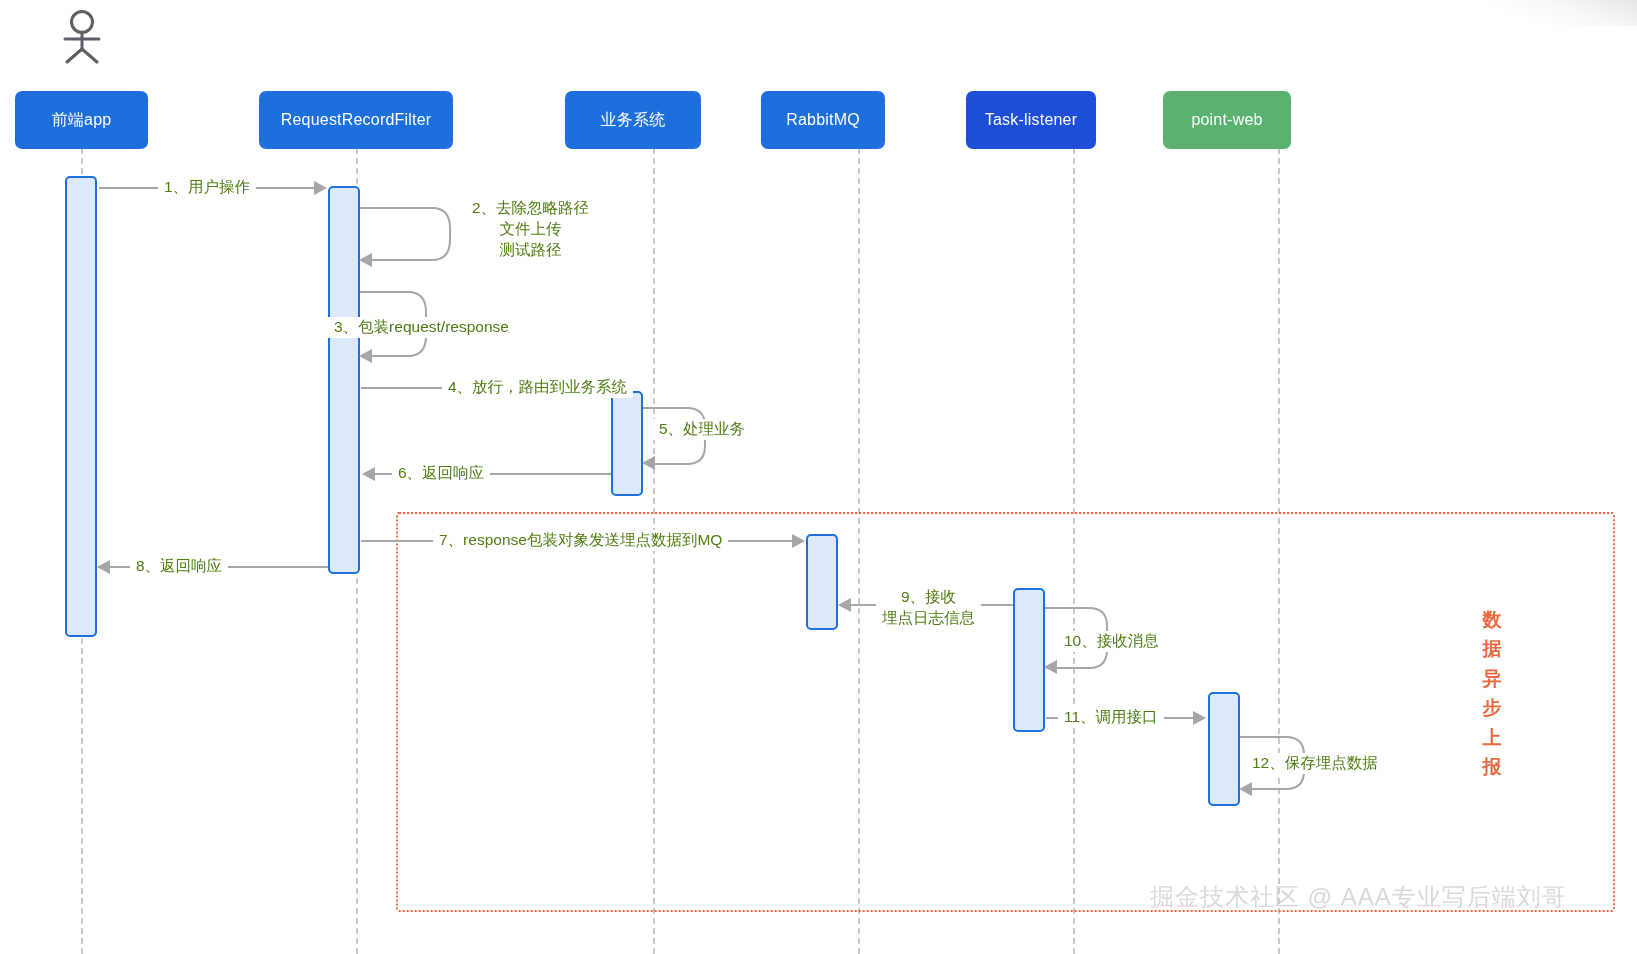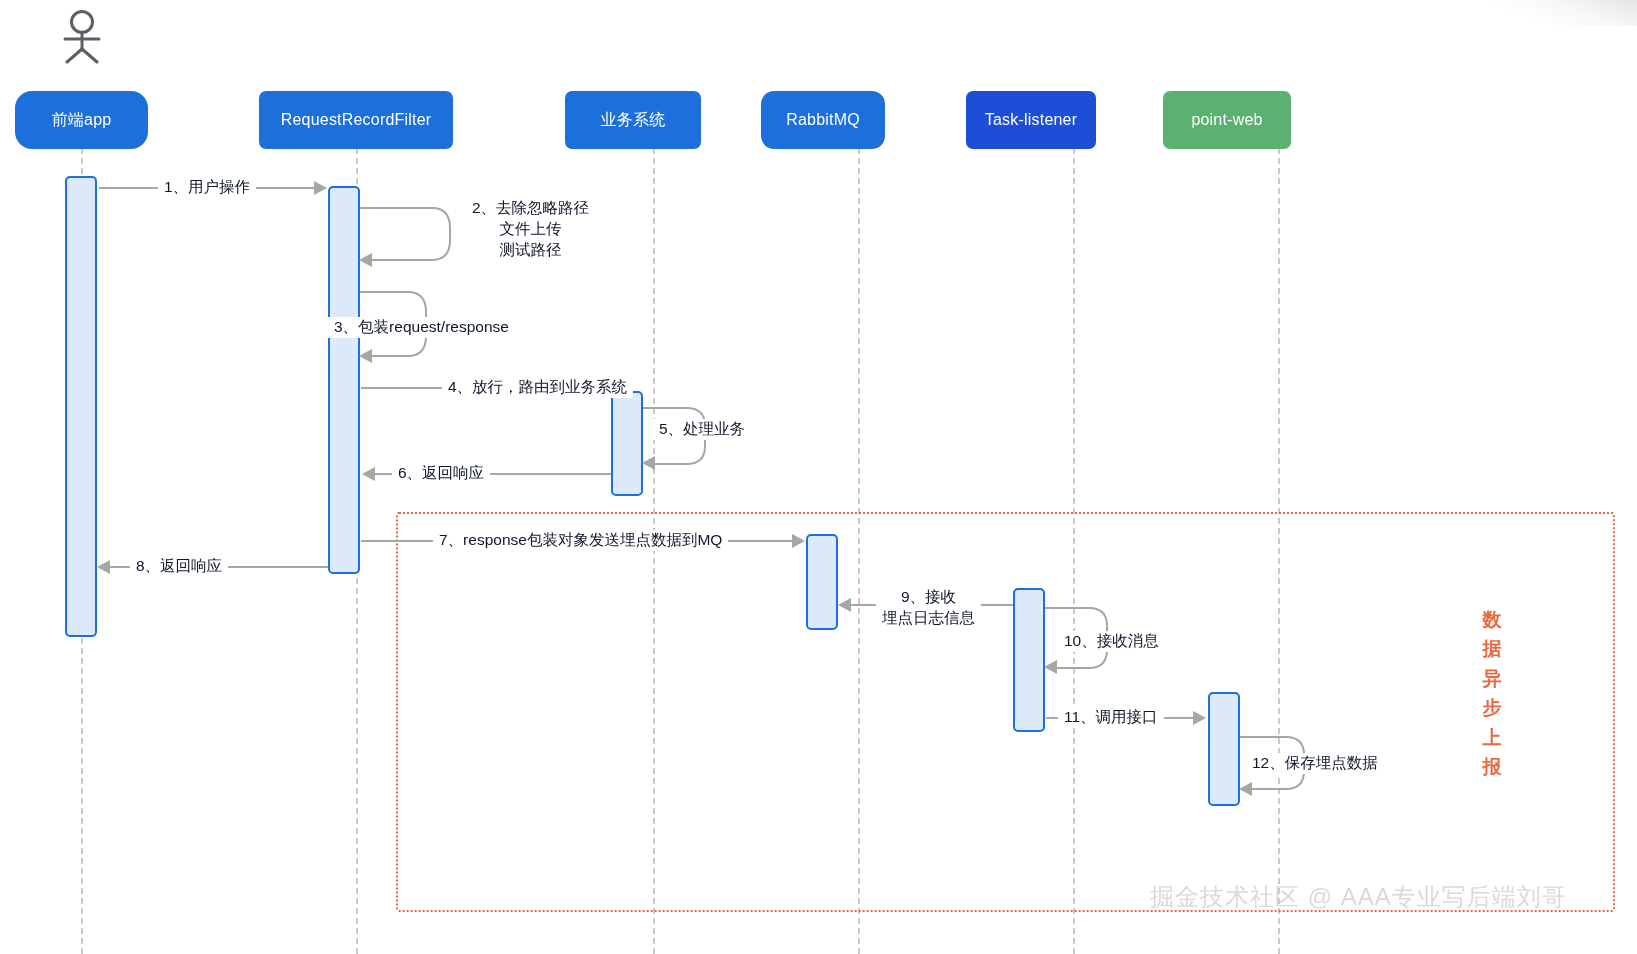--- a/index.html
+++ b/index.html
@@ -75,21 +75,21 @@
     border-top: 7px solid transparent;
     border-bottom: 7px solid transparent;
   }
   .arrow-right { border-left: 13px solid #a6a6a6; }
   .arrow-left  { border-right: 13px solid #a6a6a6; }
 
   
   .msg-label {
     position: absolute;
     font-size: 15.5px;
-    color: #0f172a;
+    color: #4d7c0f;
     background: #ffffff;
     padding: 0 6px;
     white-space: nowrap;
     line-height: 1.35;
   }
   .msg-label.multiline { white-space: normal; text-align: center; }
 
   
   .selfcall { position: absolute; overflow: visible; }
 
@@ -138,33 +138,33 @@
     <line x1="26" y1="41" x2="41" y2="54" stroke="#5c6066" stroke-width="3" stroke-linecap="round"></line>
   </svg>
 
   <div class="lifeline" style="left:81px;  top:148px; height:806px;"></div>
   <div class="lifeline" style="left:356px; top:148px; height:806px;"></div>
   <div class="lifeline" style="left:653px; top:148px; height:806px;"></div>
   <div class="lifeline" style="left:858px; top:148px; height:806px;"></div>
   <div class="lifeline" style="left:1073px;top:148px; height:806px;"></div>
   <div class="lifeline" style="left:1278px;top:148px; height:806px;"></div>
 
-  <div class="participant p-blue" style="left:15px; top:91px; width:133px;border-radius:17px;">
+  <div class="participant p-blue" style="left:15px; top:91px; width:133px;">
     <span>前端app</span>
   </div>
 
   <div class="participant p-blue" style="left:259px; top:91px; width:194px;">
     <span>RequestRecordFilter</span>
   </div>
 
   <div class="participant p-blue" style="left:565px; top:91px; width:136px;">
     <span>业务系统</span>
   </div>
 
-  <div class="participant p-blue" style="left:761px; top:91px; width:124px;border-radius:13px;">
+  <div class="participant p-blue" style="left:761px; top:91px; width:124px;">
     <span>RabbitMQ</span>
   </div>
 
   <div class="participant p-orange" style="left:966px; top:91px; width:130px;">
     <span>Task-listener</span>
   </div>
 
   <div class="participant p-green" style="left:1163px; top:91px; width:128px;">
     <span>point-web</span>
   </div>

